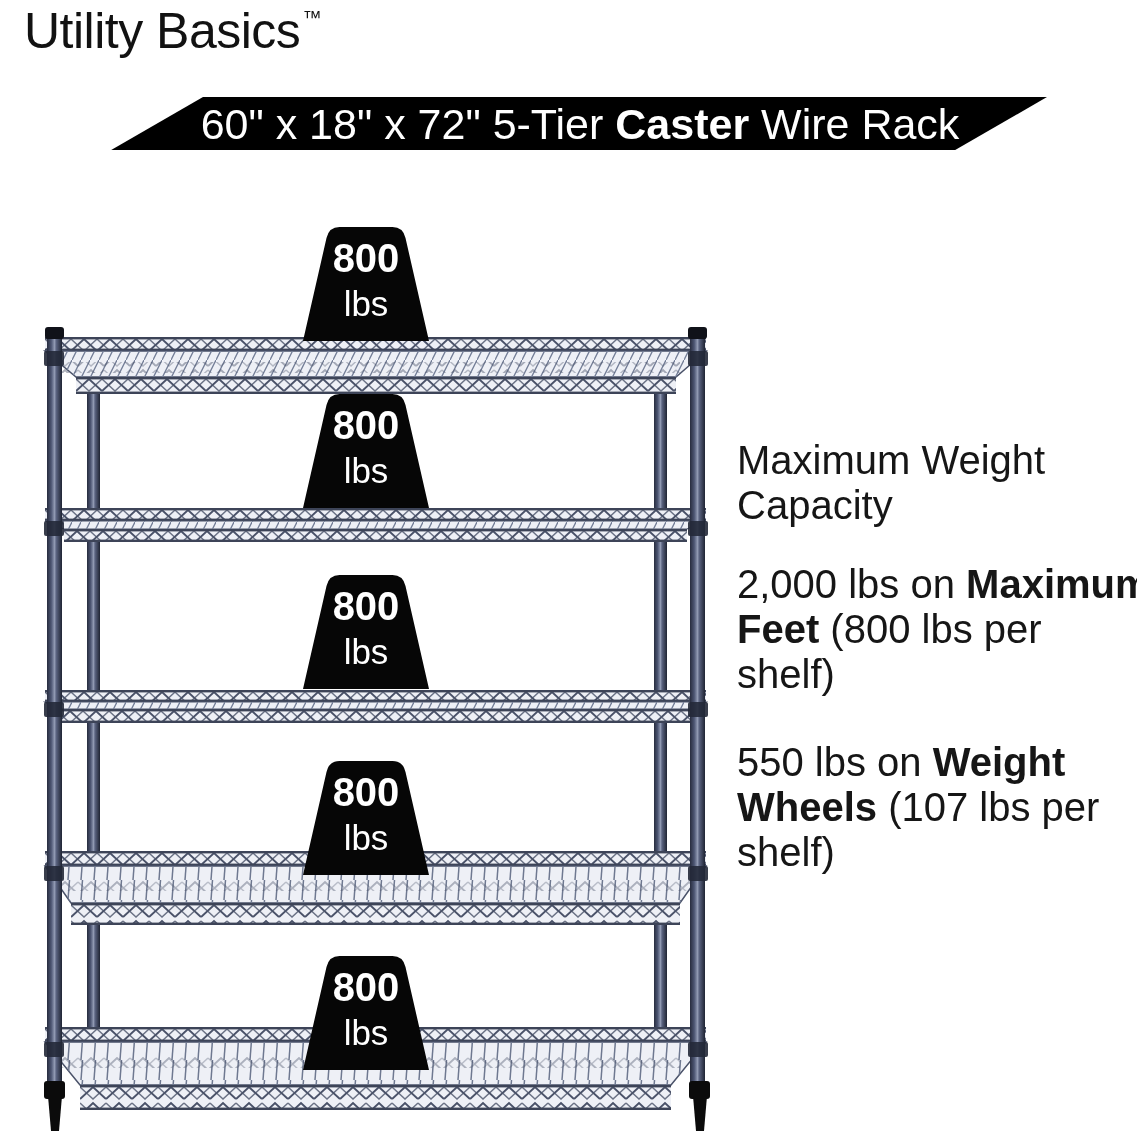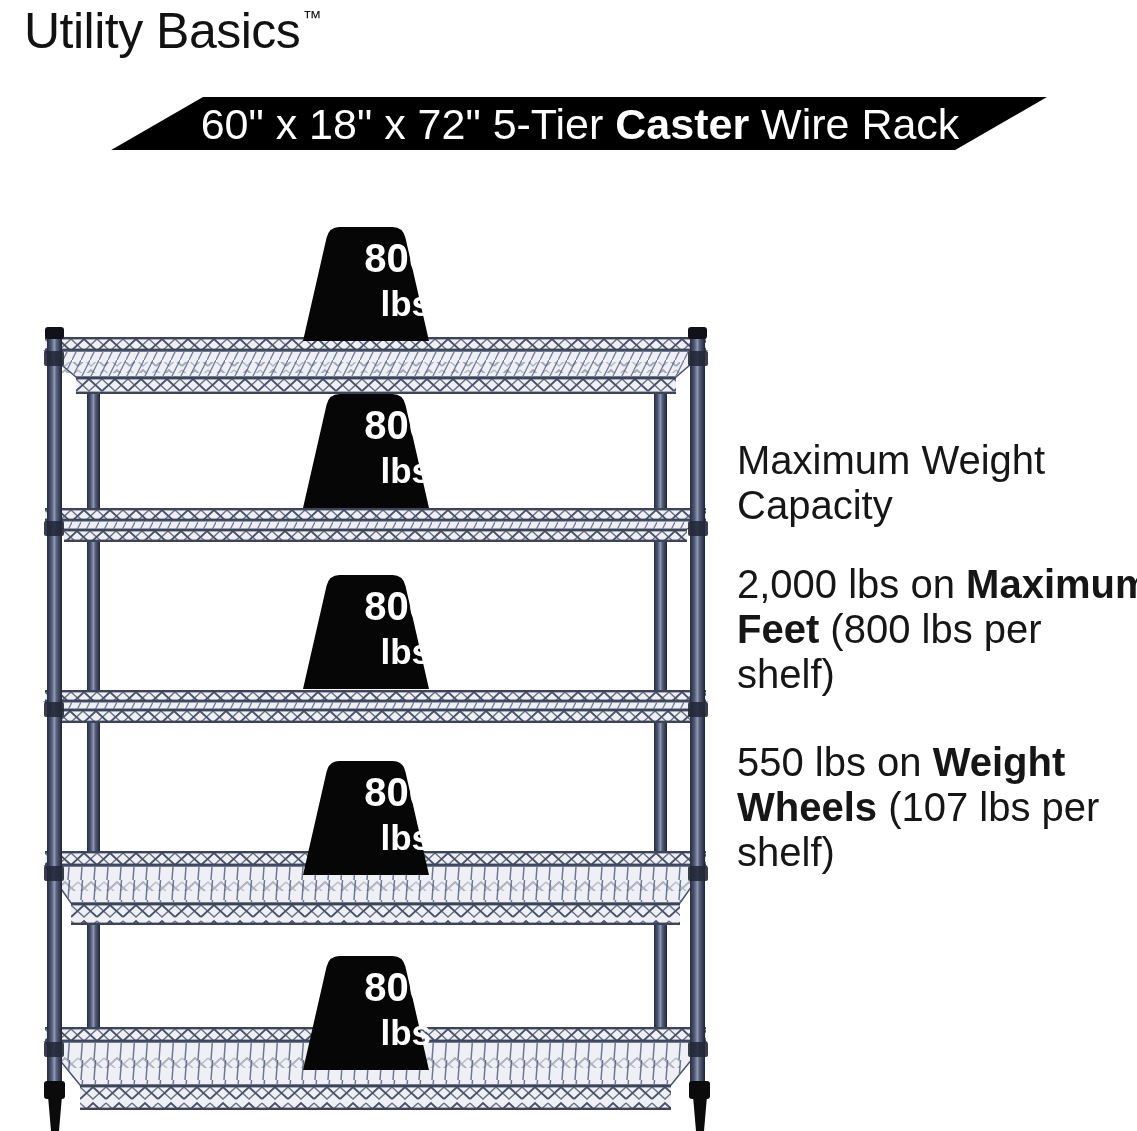--- a/index.html
+++ b/index.html
@@ -17,26 +17,26 @@
   .banner-text{position:absolute;left:113px;top:97px;width:934px;height:53px;
         line-height:54px;text-align:center;color:#fff;font-size:43px;
         font-weight:500;white-space:nowrap;}
   .banner-text b{font-weight:800;}
 
   
   .rack-svg{position:absolute;left:0;top:0;z-index:1;}
 
   
   .weight{position:absolute;width:130px;height:116px;left:301px;z-index:2;
-          text-align:right;color:#fff;}
+          text-align:center;color:#fff;}
   .weight svg{position:absolute;left:0;top:0;}
   .weight .wv{position:absolute;left:0;top:12px;width:100%;font-size:40px;
           font-weight:800;line-height:42px;}
   .weight .wu{position:absolute;left:0;top:60px;width:100%;font-size:35px;
-          font-weight:700;line-height:38px;}
+          font-weight:400;line-height:38px;}
 
   
   .info{position:absolute;left:737px;top:438px;width:402px;z-index:2;
         font-size:40px;line-height:45px;color:#161616;}
   .info .ln{white-space:nowrap;}
   .info b{font-weight:700;}
   .info .p{margin-top:34px;}
   .info .p2{margin-top:43px;}
 </style>
 </head>

